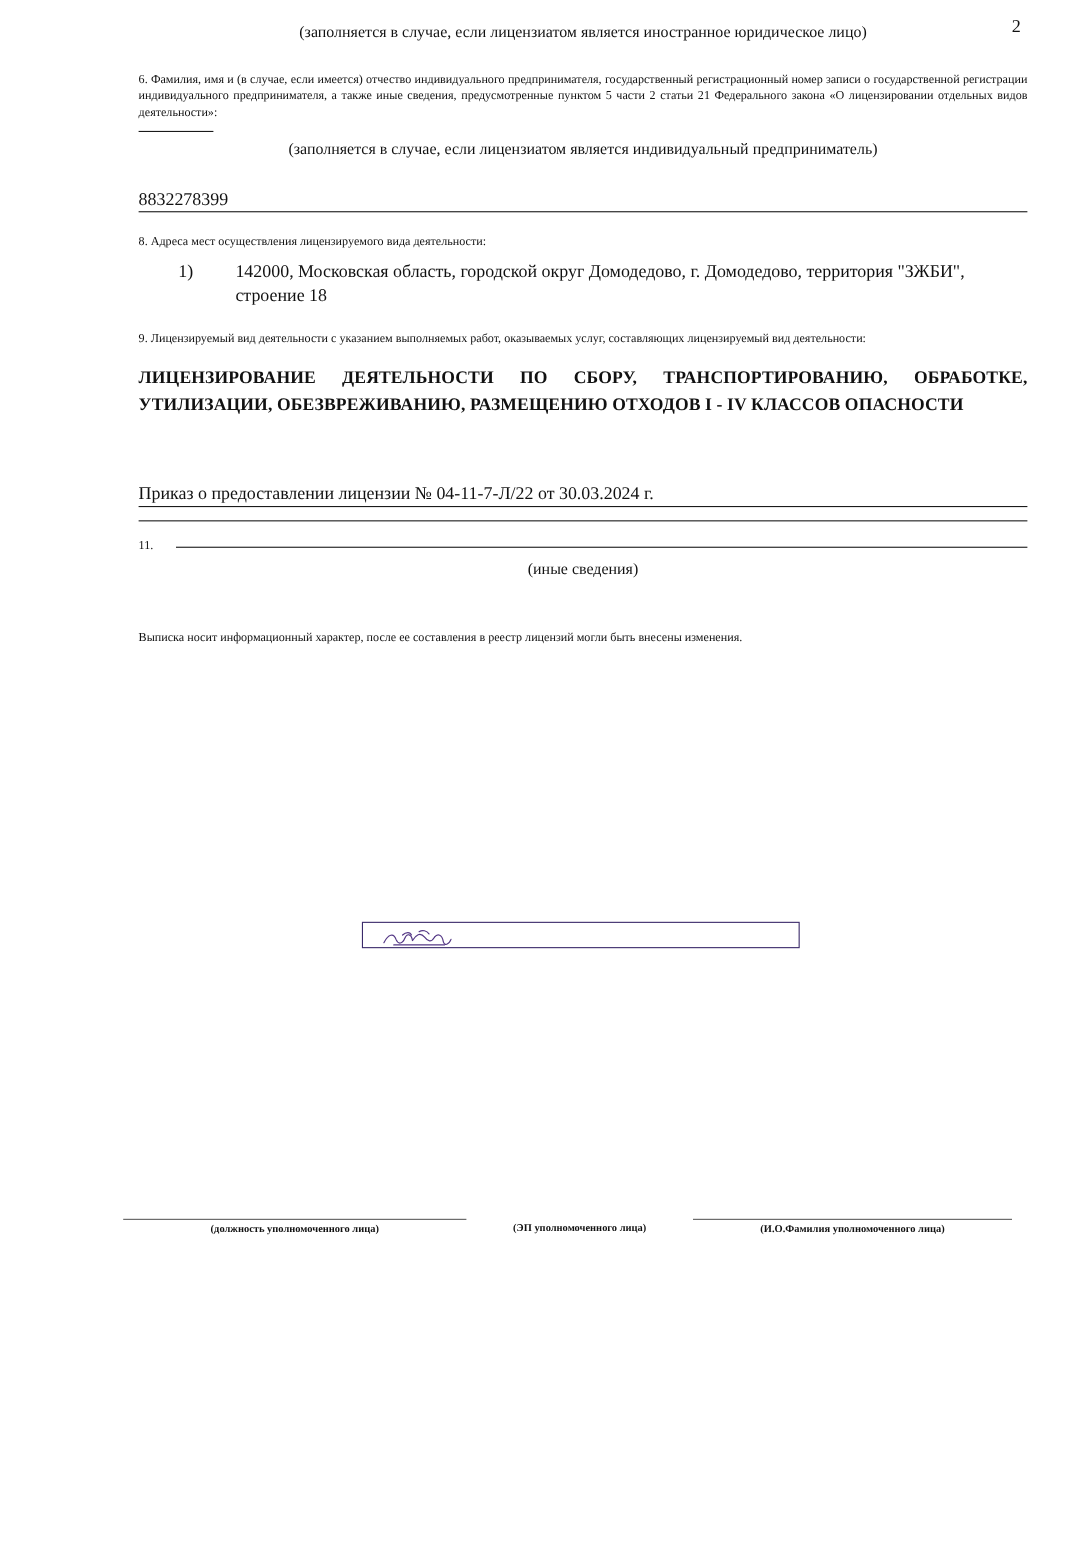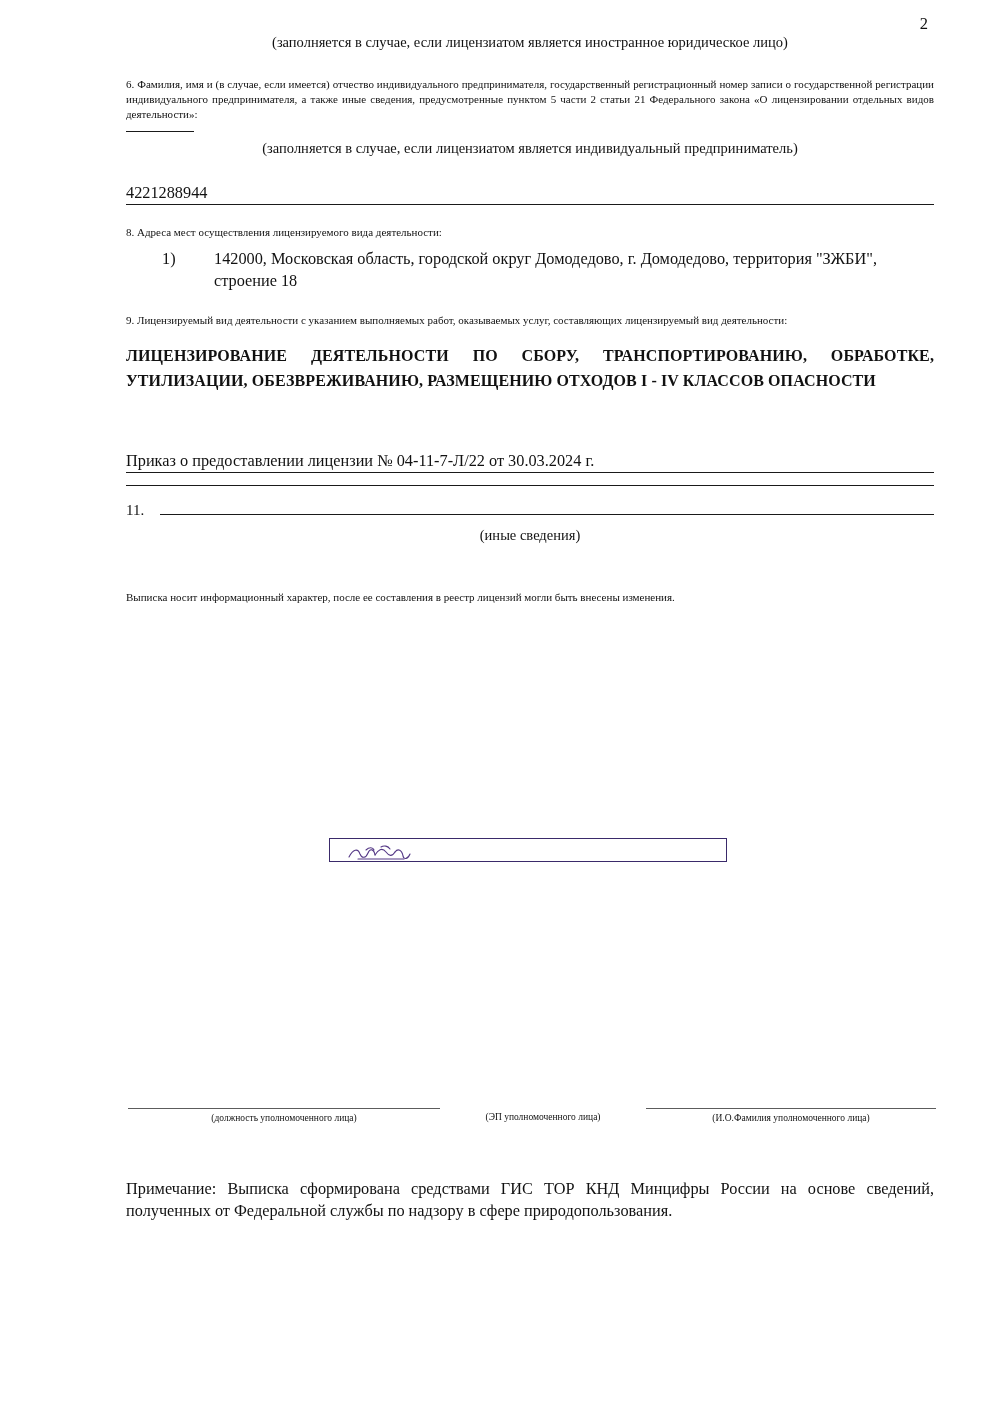--- a/index.html
+++ b/index.html
@@ -81,21 +81,21 @@
     width: 88px;
     padding-left: 36px;
     box-sizing: border-box;
   }
   .addr-text {
     width: 714px;
   }
   .item11 {
     display: flex;
     align-items: flex-end;
-    font-size: 15px;
+    font-size: 11px;
   }
   .item11 .lbl { width: 34px; }
   .item11 .rule {
     flex: 1;
     border-bottom: 1.3px solid #1a1a1a;
     height: 0;
     margin-bottom: 4px;
   }
   .stamp-box {
     position: absolute;
@@ -115,24 +115,25 @@
     height: 18px;
     overflow: hidden;
     color: #4b2d7f;
     font-size: 11px;
     font-family: "Liberation Serif", serif;
     letter-spacing: -0.5px;
     opacity: 0.95;
   }
   .sign-row {
     position: absolute;
-    left: 128px;
+    left: 112px;
     top: 1108px;
     width: 808px;
     display: flex;
+    font-weight: bold;
   }
   .sign-col {
     text-align: center;
   }
   .sign-col .line {
     border-bottom: 0.9px solid #5c5c5c;
     height: 0;
     margin-bottom: 4px;
   }
   .sign-col.c1 { width: 312px; }
@@ -157,36 +158,36 @@
   .gap-26 { height: 26px; }
   .gap-34 { height: 34px; }
 </style>
 </head>
 <body>
 
 <div class="page">
 
   <div class="page-number">2</div>
 
-  <div class="content" style="top:34px;">
+  <div class="content" style="top:22px;">
     <p class="caption-center">(заполняется в случае, если лицензиатом является иностранное юридическое лицо)</p>
 
     <div class="gap-26"></div>
 
     <p class="block">6. Фамилия, имя и (в случае, если имеется) отчество индивидуального предпринимателя, государственный регистрационный номер записи о государственной регистрации индивидуального предпринимателя, а также иные сведения, предусмотренные пунктом 5 части 2 статьи 21 Федерального закона «О лицензировании отдельных видов деятельности»:</p>
 
     <div class="gap-8"></div>
     <div class="short-rule"></div>
     <div class="gap-8"></div>
 
     <p class="caption-center">(заполняется в случае, если лицензиатом является индивидуальный предприниматель)</p>
 
     <div class="gap-26"></div>
 
-    <div class="inn-value">4221288944</div>
+    <div class="inn-value">8832278399</div>
     <div class="full-rule"></div>
 
     <div class="gap-20"></div>
 
     <p class="block">8. Адреса мест осуществления лицензируемого вида деятельности:</p>
     <div class="gap-8"></div>
     <div class="addr-row">
       <div class="addr-num">1)</div>
       <div class="addr-text">142000, Московская область, городской округ Домодедово, г. Домодедово, территория "ЗЖБИ", строение 18</div>
     </div>
@@ -248,15 +249,14 @@
     <div class="sign-col c2">
       <div class="line"></div>
       <div class="caption-small">(ЭП уполномоченного лица)</div>
     </div>
     <div class="sign-col c3">
       <div class="line"></div>
       <div class="caption-small">(И.О.Фамилия уполномоченного лица)</div>
     </div>
   </div>
 
-  <div class="note">Примечание: Выписка сформирована средствами ГИС ТОР КНД Минцифры России на основе сведений, полученных от Федеральной службы по надзору в сфере природопользования.</div>
 
 </div>
 
 </body></html>

